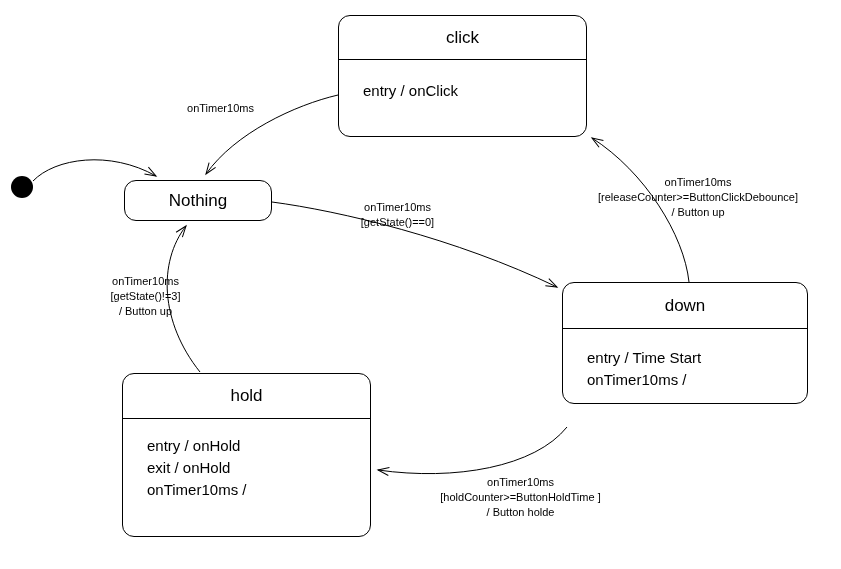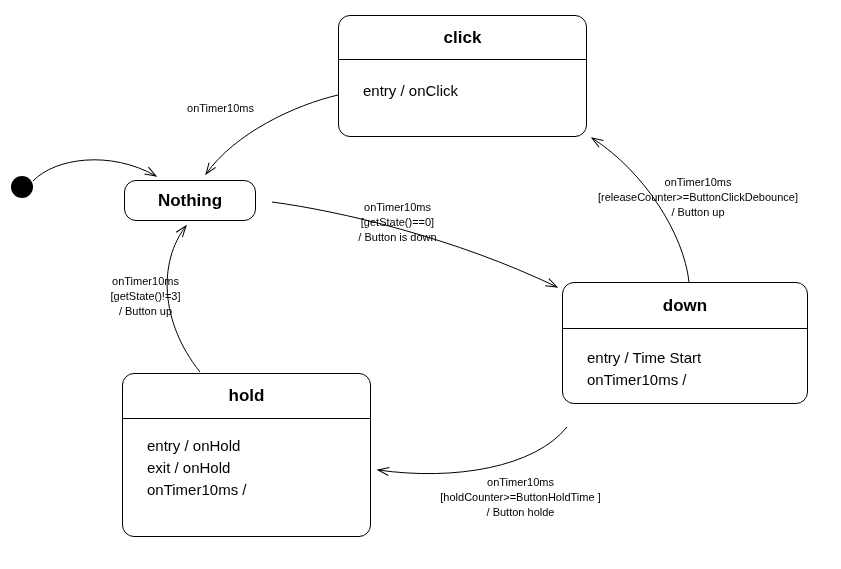--- a/index.html
+++ b/index.html
@@ -18,21 +18,21 @@
     width: 841px; height: 569px;
   }
   .state {
     position: absolute;
     background: #ffffff;
     border: 1.5px solid #000000;
     border-radius: 12px;
     box-sizing: border-box;
   }
   .state-title {
-    font-weight: bold;
+    font-weight: normal;
     font-size: 17px;
     display: flex;
     align-items: center;
     justify-content: center;
   }
   .state.simple .state-title { height: 100%; }
   .state.compound .state-title { border-bottom: 1.5px solid #000000; }
   .state-body {
     font-size: 15px;
     line-height: 22px;
@@ -44,21 +44,21 @@
     font-size: 11px;
     line-height: 15px;
     text-align: center;
     white-space: nowrap;
   }
   .tlabel div { white-space: nowrap; }
   
   #state-click  { left: 338px; top: 15px;  width: 249px; height: 122px; }
   #state-click .state-title { height: 43px; }
   #state-click .state-body  { padding-top: 20px; }
-  #state-nothing{ left: 124px; top: 180px; width: 132px; height: 41px; }
+  #state-nothing{ left: 124px; top: 180px; width: 148px; height: 41px; }
   #state-down   { left: 562px; top: 282px; width: 246px; height: 122px; }
   #state-down .state-title { height: 45px; }
   #state-down .state-body  { padding-top: 18px; }
   #state-hold   { left: 122px; top: 373px; width: 249px; height: 164px; }
   #state-hold .state-title { height: 44px; }
   #state-hold .state-body  { padding-top: 16px; }
   #label-click-to-nothing { left: 158px; top: 101px; width: 125px; }
   #label-nothing-to-down  { left: 325px; top: 200px; width: 145px; }
   #label-down-to-click    { left: 588px; top: 175px; width: 220px; }
   #label-down-to-hold     { left: 433px; top: 475px; width: 175px; }
@@ -119,21 +119,20 @@
     </div>
   </div>
 
   <div class="tlabel" id="label-click-to-nothing">
     <div>onTimer10ms</div>
   </div>
 
   <div class="tlabel" id="label-nothing-to-down">
     <div>onTimer10ms</div>
     <div>[getState()==0]</div>
-    <div>/ Button is down</div>
   </div>
 
   <div class="tlabel" id="label-down-to-click">
     <div>onTimer10ms</div>
     <div>[releaseCounter&gt;=ButtonClickDebounce]</div>
     <div>/ Button up</div>
   </div>
 
   <div class="tlabel" id="label-down-to-hold">
     <div>onTimer10ms</div>

